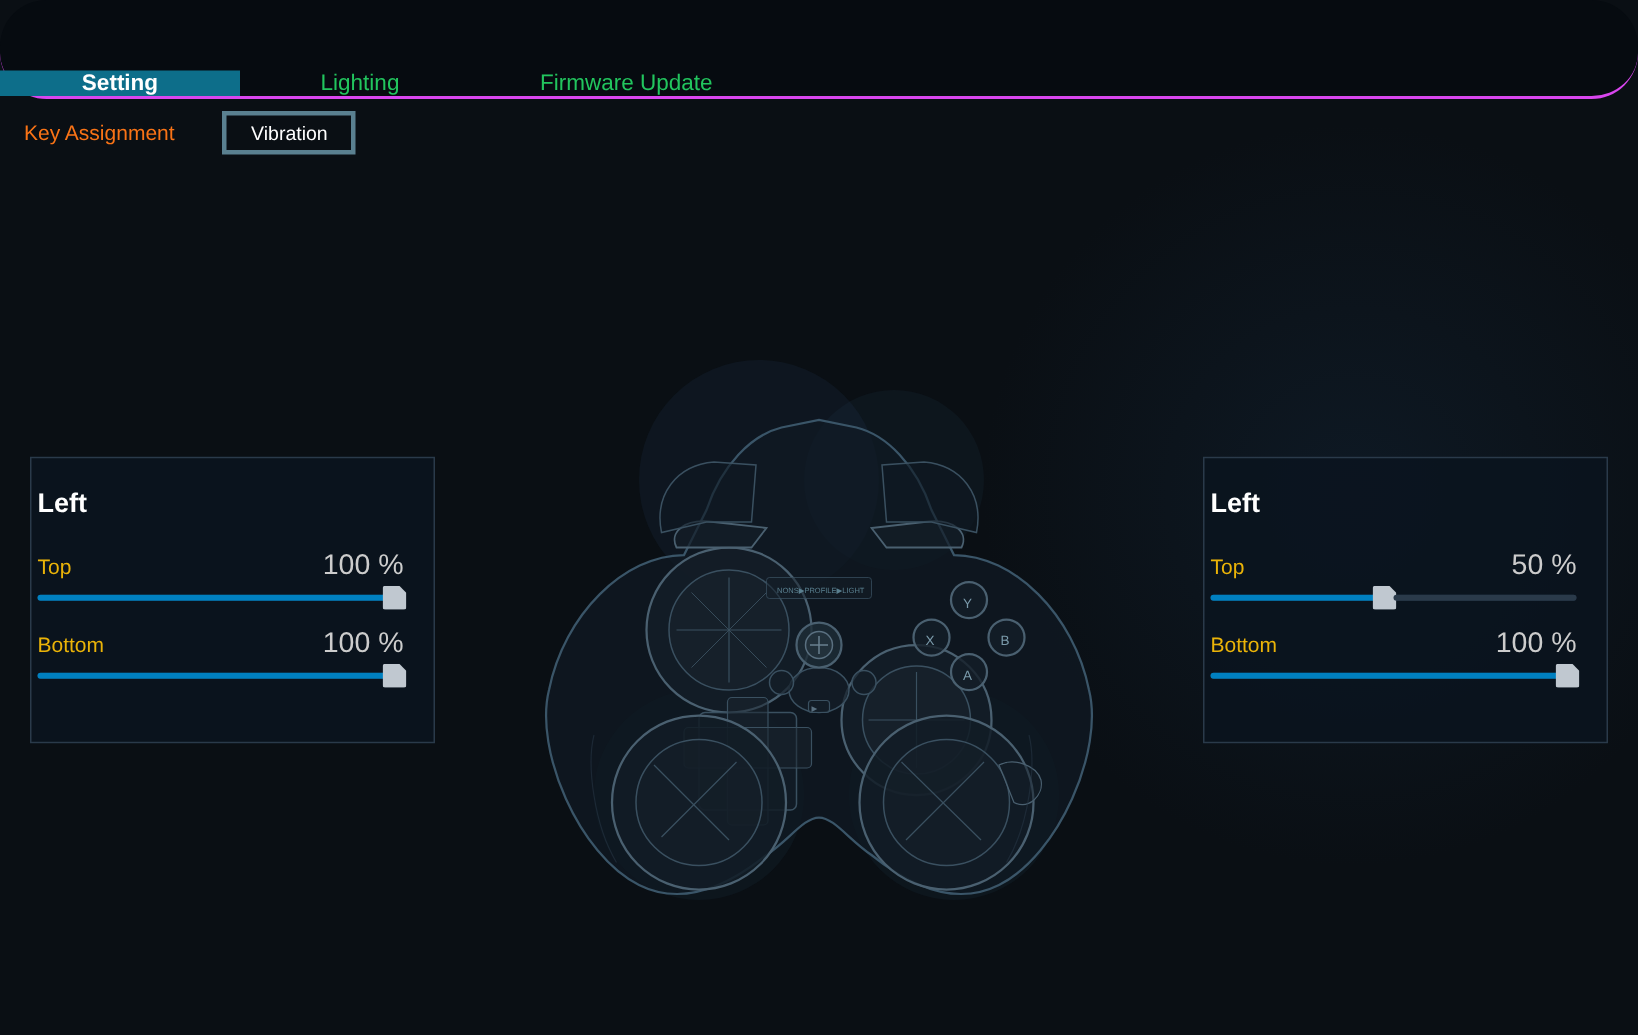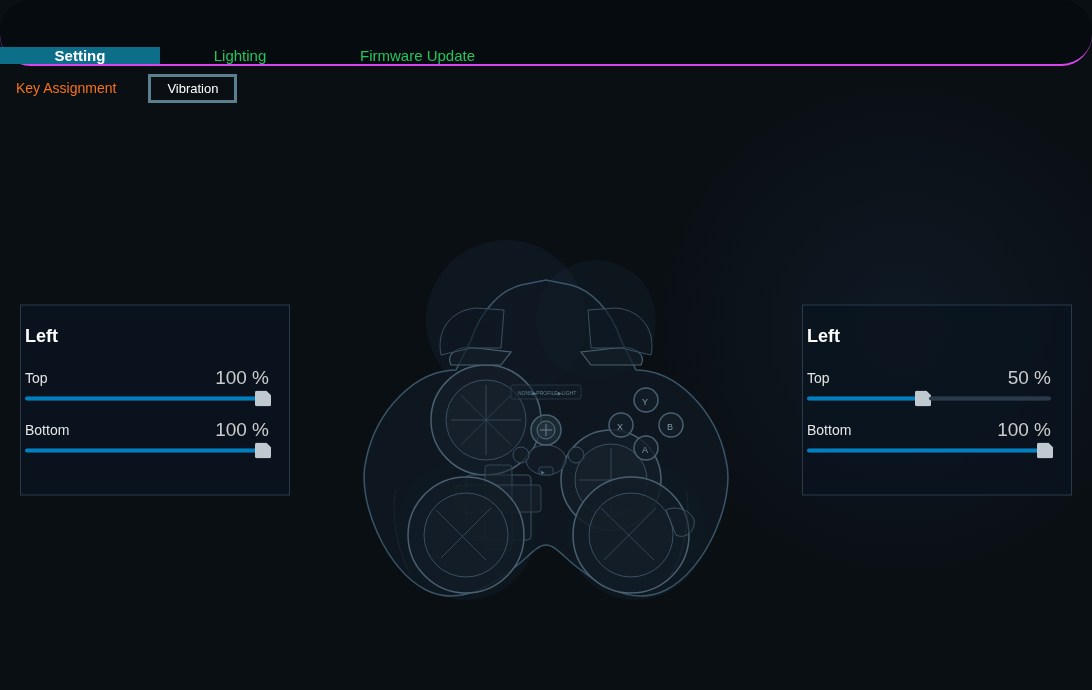--- a/index.html
+++ b/index.html
@@ -128,21 +128,21 @@
 
     .slider-label-row {
       display: flex;
       justify-content: space-between;
       align-items: center;
       margin-bottom: 8px;
     }
 
     .slider-label {
       font-size: 14px;
-      color: #e5e5e5;
+      color: #eab308;
     }
 
     .slider-value {
       font-size: 19px;
       color: #ccc;
     }
 
     .slider-track {
       position: relative;
       height: 4px;

